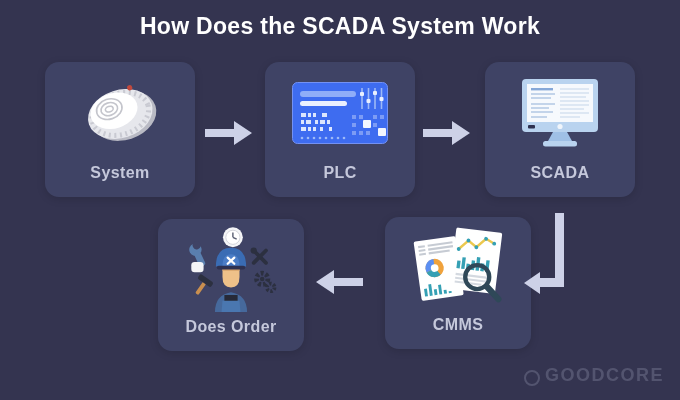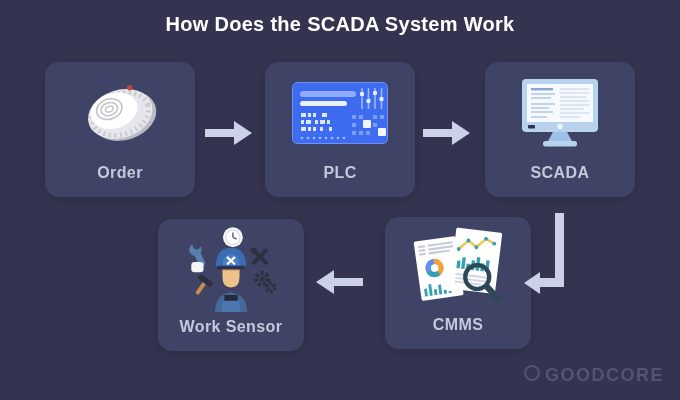--- a/index.html
+++ b/index.html
@@ -3,21 +3,21 @@
 <meta charset="utf-8">
 <style>
   html,body{margin:0;padding:0;background:#24253a;}
   .canvas{
     position:relative;width:680px;height:400px;overflow:hidden;
     background:#343450;
     font-family:"Liberation Sans", sans-serif;
   }
   .title{
     position:absolute;top:13px;left:0;width:680px;text-align:center;
-    color:#ffffff;font-size:20px;font-weight:800;letter-spacing:.3px;
+    color:#ffffff;font-size:23px;font-weight:800;letter-spacing:.3px;
   }
   .card{
     position:absolute;background:#3f4365;border-radius:14px;
     box-shadow:0 2px 8px rgba(0,0,0,.15);
   }
   .card .iconwrap{
     position:absolute;left:0;right:0;top:6px;bottom:40px;
     display:flex;align-items:center;justify-content:center;
   }
   .card .label{
@@ -29,21 +29,21 @@
   #card-scada{left:485px;top:62px;width:150px;height:135px;}
   #card-work-order{left:158px;top:219px;width:146px;height:132px;}
   #card-cmms{left:377px;top:217px;width:146px;height:132px;margin-left:8px;}
   .arrow{position:absolute;}
   #arrow-sensor-plc{left:205px;top:116px;}
   #arrow-plc-scada{left:423px;top:116px;}
   #arrow-scada-cmms{left:524px;top:213px;}
   #arrow-cmms-workorder{left:316px;top:265px;}
   .watermark{
     position:absolute;right:16px;bottom:14px;
-    display:flex;align-items:flex-start;gap:5px;
+    display:flex;align-items:flex-end;gap:5px;
     color:rgba(195,200,224,0.22);font-size:18px;font-weight:700;letter-spacing:1.5px;
   }
   .watermark .mark{
     width:12px;height:12px;border:2.5px solid rgba(195,200,224,0.22);
     border-radius:50%;display:inline-block;
   }
 </style>
 </head>
 <body>
 
@@ -59,21 +59,21 @@
           <ellipse cx="46" cy="39" rx="33" ry="24" fill="#e6e7ec"></ellipse>
           <ellipse cx="46" cy="39" rx="29" ry="20.5" fill="none" stroke="#c9cad2" stroke-width="5" stroke-dasharray="2 3.5"></ellipse>
           <ellipse cx="41" cy="34" rx="24" ry="17.5" fill="#ffffff"></ellipse>
           <ellipse cx="37" cy="31" rx="13" ry="10" fill="none" stroke="#c4c5cc" stroke-width="1.6"></ellipse>
           <ellipse cx="37" cy="31" rx="8.5" ry="6.3" fill="none" stroke="#c4c5cc" stroke-width="1.6"></ellipse>
           <ellipse cx="37" cy="31" rx="4" ry="2.8" fill="none" stroke="#c4c5cc" stroke-width="1.6"></ellipse>
           <circle cx="63" cy="17" r="2.6" fill="#c2493d"></circle>
         </g>
       </svg>
     </div>
-    <div class="label">Order</div>
+    <div class="label">System</div>
   </div>
 
   <div class="card" id="card-scada">
     <div class="iconwrap">
       <svg viewBox="0 0 92 74" width="92" height="74" aria-hidden="true">
         <rect x="8" y="3" width="76" height="53" rx="4" fill="#b9d3ef"></rect>
         <rect x="13" y="8" width="66" height="38" fill="#f6f9fd"></rect>
         <g fill="#86a8d8">
           <rect x="17" y="12" width="22" height="2.4"></rect>
         </g>
@@ -204,21 +204,21 @@
         <rect x="46" y="44" width="18" height="4.5" fill="#d9a76e"></rect>
         <path d="M39 44 Q39 24 55 24 Q71 24 71 44 Z" fill="#3a6cb4"></path>
         <path d="M46 44 Q46 31 55 31 Q64 31 64 44 Z" fill="#4b7dc6"></path>
         <g stroke="#ffffff" stroke-width="2.4" stroke-linecap="round">
           <line x1="51.5" y1="34.5" x2="58.5" y2="41"></line>
           <line x1="58.5" y1="34.5" x2="51.5" y2="41"></line>
         </g>
         <rect x="40" y="43" width="30" height="4" rx="2" fill="#2e3150"></rect>
       </svg>
     </div>
-    <div class="label">Work Sensor</div>
+    <div class="label">Does Order</div>
   </div>
 
   <div class="card" id="card-cmms">
     <div class="iconwrap">
       <svg viewBox="0 0 104 86" width="100" height="83" aria-hidden="true">
 
         <g transform="rotate(-8 32 46)">
           <rect x="10" y="14" width="44" height="62" rx="2" fill="#ffffff"></rect>
           <g fill="#c6cbd3">
             <rect x="14" y="19" width="7" height="2.2"></rect>

